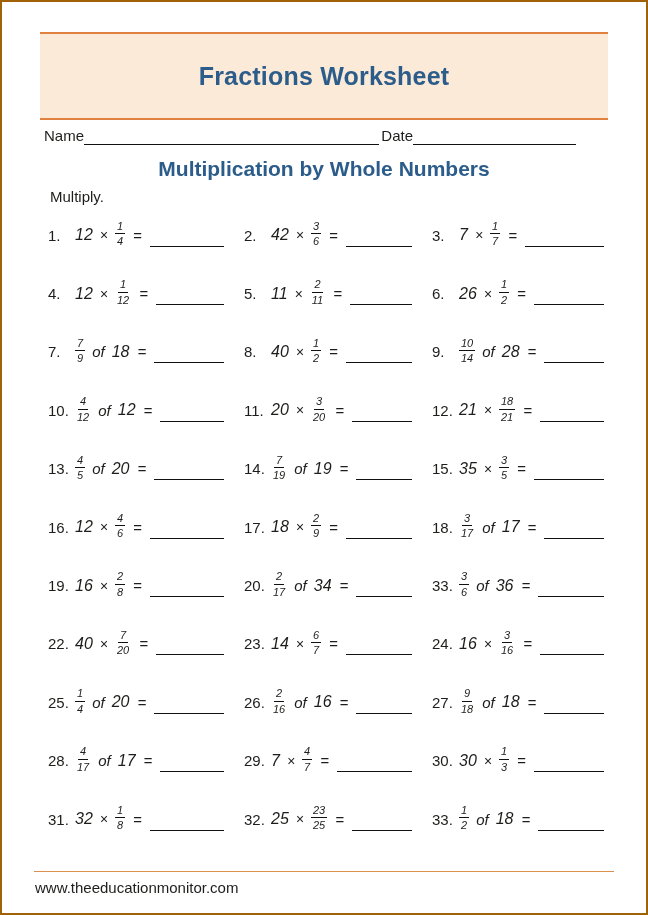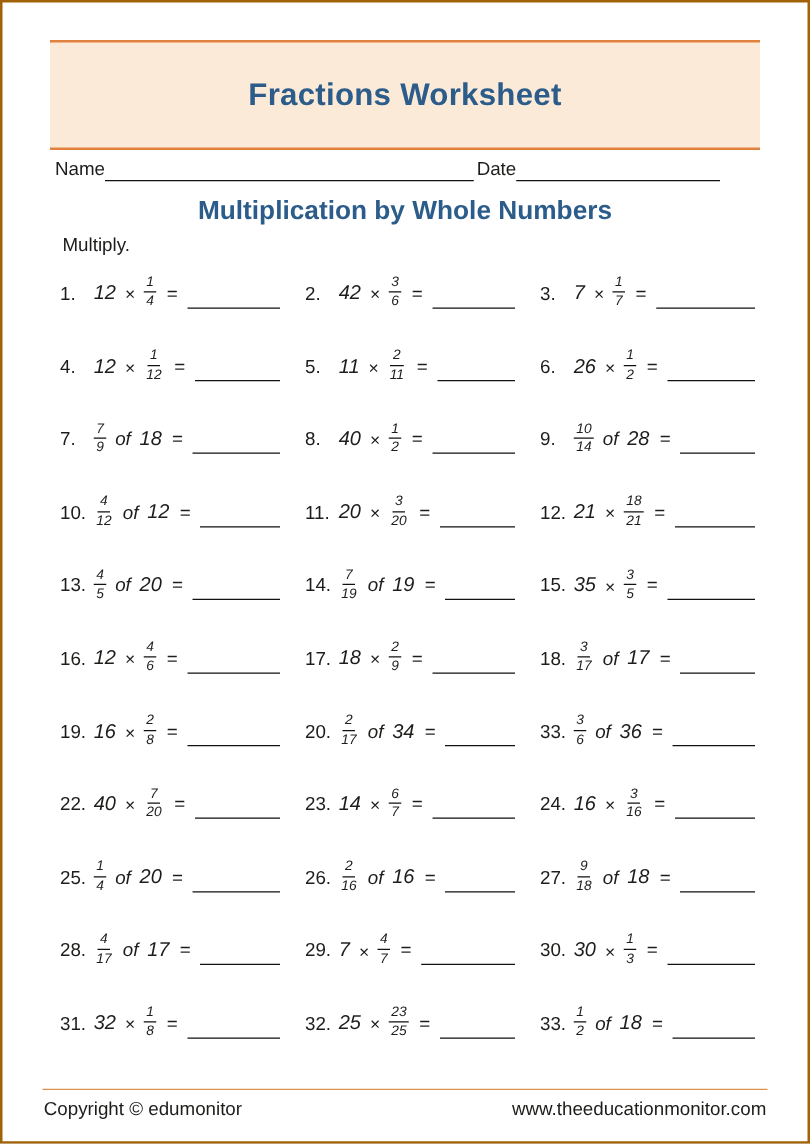--- a/index.html
+++ b/index.html
@@ -566,17 +566,16 @@
           <span class="op">of</span>
           <span class="whole">18</span>
           <span class="eq">=</span>
         </span>
         <span class="ansline"></span>
       </div>
     </div>
 
   <div class="footer-line"></div>
   <div class="footer">
-    <span>Copyright © edumonitor</span>
     <span>www.theeducationmonitor.com</span>
   </div>
 
 </div>
 
 </body></html>

